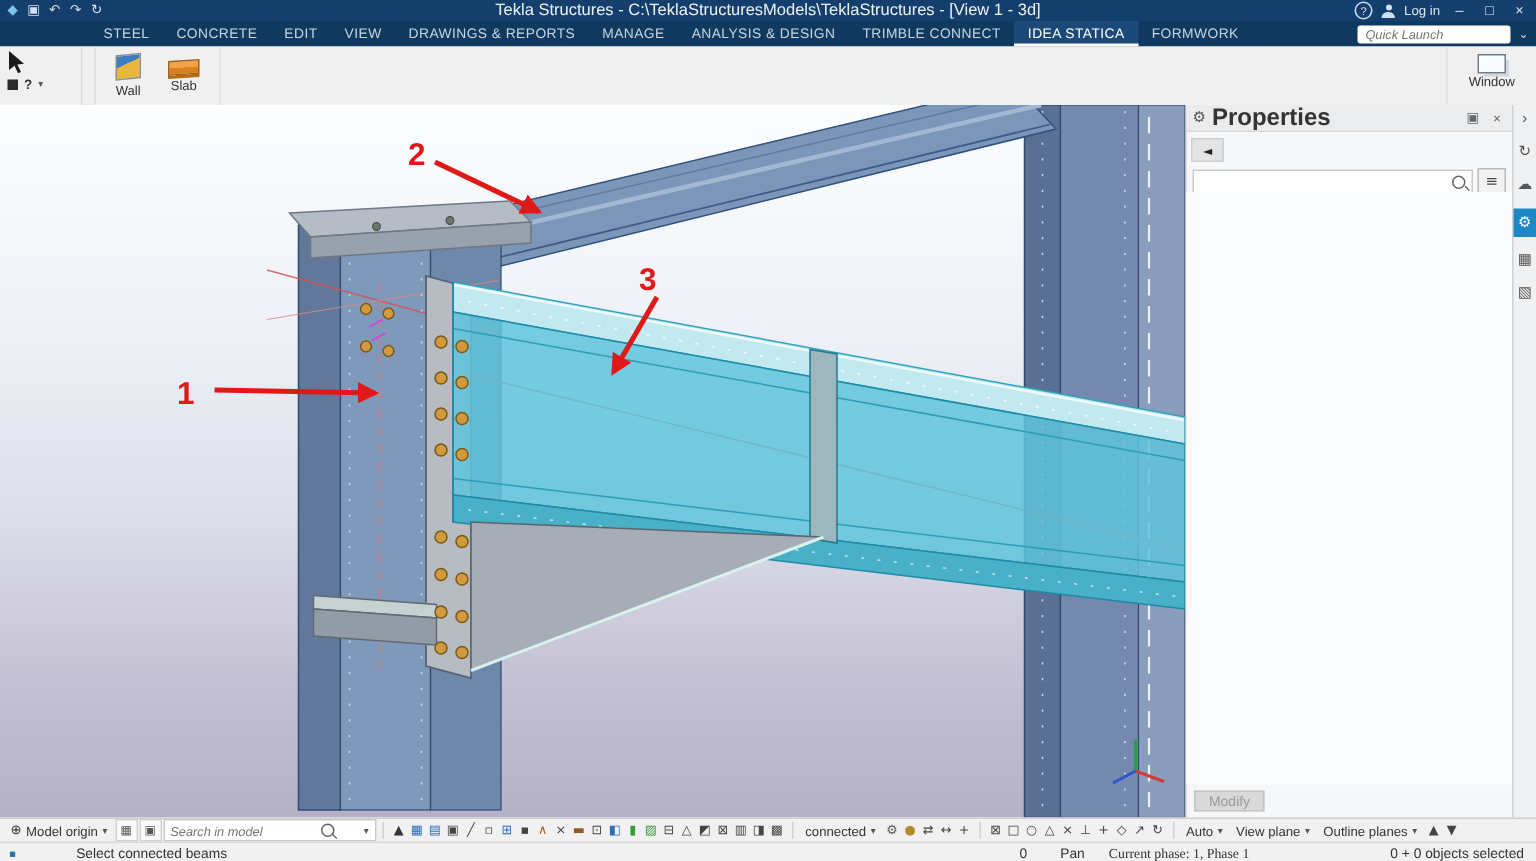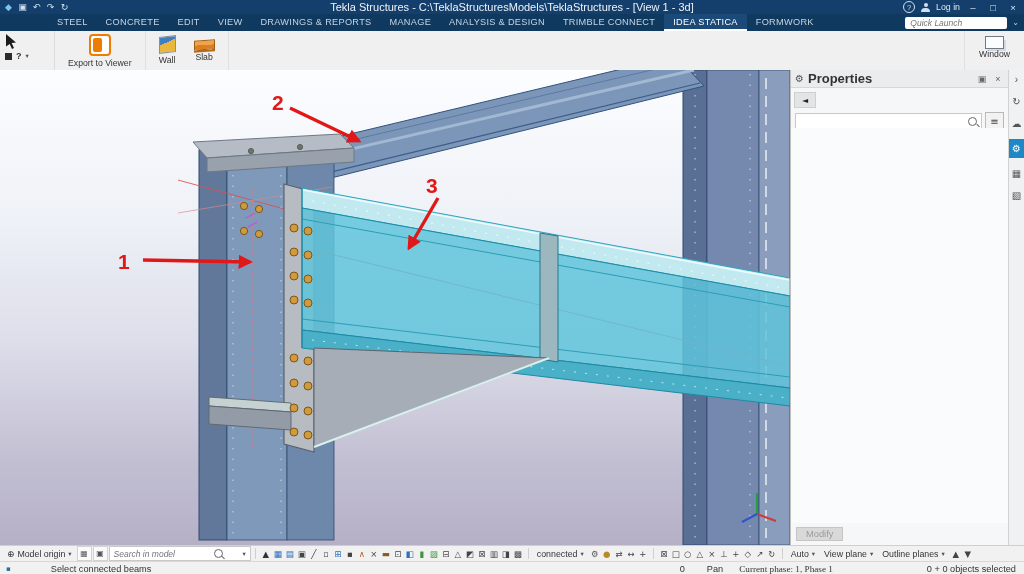--- a/index.html
+++ b/index.html
@@ -14,21 +14,21 @@
   .tb-title{position:absolute;left:0;right:0;text-align:center;font-size:11px;color:#eef3f9;}
   .tb-right{margin-left:auto;display:flex;align-items:center;gap:6px;padding-right:4px;z-index:2;}
   .helpcirc{width:10px;height:10px;border:1px solid #cfe0f0;border-radius:50%;font-size:7.5px;display:flex;align-items:center;justify-content:center;color:#cfe0f0;}
   .person{width:9px;height:9px;position:relative;display:inline-block;}
   .person::before{content:"";position:absolute;top:0;left:2.5px;width:4px;height:4px;border-radius:50%;background:#cfe0f0;}
   .person::after{content:"";position:absolute;bottom:0;left:0;width:9px;height:4px;border-radius:4px 4px 0 0;background:#cfe0f0;}
   .login-lbl{font-size:8.8px;color:#dbe6f2;}
   .winctl{width:14px;text-align:center;font-size:9.5px;color:#dbe6f2;}
 
   
-  .tabrow{position:absolute;top:14px;left:0;right:0;height:17px;background:#10395f;display:flex;align-items:stretch;padding-left:48px;}
+  .tabrow{position:absolute;top:14px;left:0;right:0;height:17px;background:#10395f;display:flex;align-items:stretch;padding-left:60px;}
   .tab{padding:0 9px;line-height:17px;font-size:9.2px;letter-spacing:.3px;color:#c6d5e4;white-space:nowrap;}
   .tab.active{color:#fff;background:#1c4a78;box-shadow:inset 0 -2px 0 #ffffff;}
   .ql-box{margin-left:auto;display:flex;align-items:center;gap:5px;padding-right:5px;}
   .ql-input{width:92px;height:12px;border:none;border-radius:2px;font-style:italic;font-size:8.5px;padding:0 5px;color:#777;background:#fff;font-family:"Liberation Sans",sans-serif;}
   .ql-caret{color:#c6d5e4;font-size:8px;}
 
   
   .ribbon{position:absolute;top:31px;left:0;right:0;height:39px;background:#f0f0f0;border-bottom:1px solid #c6c6c6;display:flex;align-items:stretch;}
   .r-left{width:44px;border-right:1px solid #dcdcdc;display:flex;flex-direction:column;align-items:flex-start;padding:3px 5px 0;gap:2px;}
   .mini-row{display:flex;gap:4px;align-items:center;}
@@ -47,21 +47,21 @@
 
   
   .viewport{position:absolute;top:70px;left:0;width:790px;height:475px;
     background:linear-gradient(180deg,#fcfdff 0%,#eef1f7 32%,#dcdde9 58%,#c3bfd3 82%,#b5b0c6 100%);}
   .ann{font-family:"Liberation Sans",sans-serif;font-weight:bold;font-size:21px;fill:#e11818;}
 
   
   .props{position:absolute;top:70px;left:790px;width:218px;height:475px;background:#f6f7f8;border-left:1px solid #bfbfbf;box-sizing:border-box;}
   .props-h{height:17px;display:flex;align-items:center;background:#ebeced;border-bottom:1px solid #d8d8d8;padding:0 4px;gap:4px;}
   .props-gear{font-size:10px;color:#555;}
-  .props-title{font-size:13px;font-weight:bold;color:#333;flex:1;}
+  .props-title{font-size:16px;font-weight:bold;color:#333;flex:1;}
   .ph-ic{font-size:9px;color:#666;width:12px;text-align:center;}
   .props-back{margin:4px 0 0 3px;width:20px;height:14px;background:#e3e4e5;border:1px solid #cfcfcf;font-size:8px;display:flex;align-items:center;justify-content:center;color:#222;}
   .props-search{display:flex;align-items:center;margin:4px 4px 0;gap:3px;}
   .ps-input{flex:1;height:15px;border:1px solid #c9c9c9;background:#fff;display:flex;align-items:center;justify-content:flex-end;padding-right:4px;gap:4px;}
   .ps-input input{border:none;outline:none;flex:1;height:12px;font-size:9px;padding:0 3px;}
   .mag{width:7px;height:7px;border:1.3px solid #666;border-radius:50%;position:relative;flex:none;}
   .mag::after{content:"";position:absolute;width:4px;height:1.3px;background:#666;transform:rotate(45deg);right:-3.5px;bottom:-1px;}
   .ps-btn{width:17px;height:17px;border:1px solid #b9b9b9;background:#f2f2f2;font-size:10px;display:flex;align-items:center;justify-content:center;color:#444;}
   .props-body{position:absolute;top:58px;left:0;right:0;bottom:22px;background:#fafbfc;}
   .modify-btn{position:absolute;left:5px;bottom:4px;padding:1px 9px;font-size:9.3px;color:#9a9a9a;background:#d9d9d9;border:1px solid #c5c5c5;text-align:right;}
@@ -134,24 +134,20 @@
         <path d="M1,0 L11,8.5 L6.6,9 L9,14 L7,14.9 L4.7,9.9 L1,12.6 Z" fill="#1b1b1b"></path>
       </svg>
       <span class="mini-row">
         <span class="mini-sq"></span>
         <span class="mini-q">?</span>
         <span class="mini-caret ic">▾</span>
       </span>
     </div>
 
     <div class="rgroup">
-      <div class="ritem">
-        <span class="orange-ic"></span>
-        <span class="ritem-label">Export to Viewer</span>
-      </div>
     </div>
 
     <div class="rgroup">
       <div class="ritem">
         <span class="wall-ic"></span>
         <span class="ritem-label">Wall</span>
       </div>
       <div class="ritem">
         <span class="slab-ic"></span>
         <span class="ritem-label">Slab</span>

